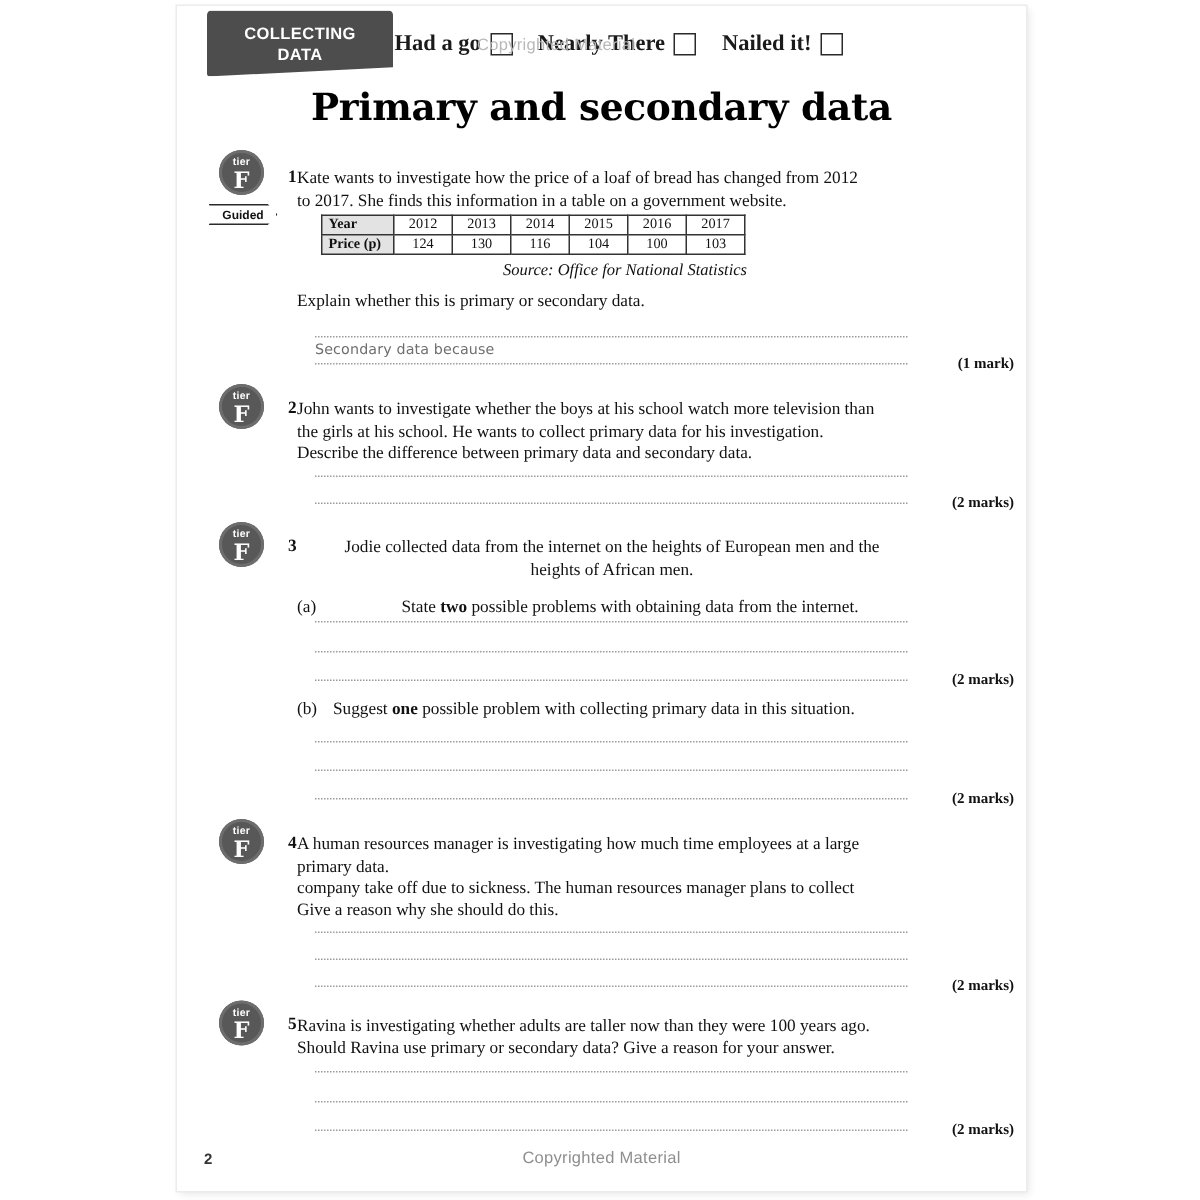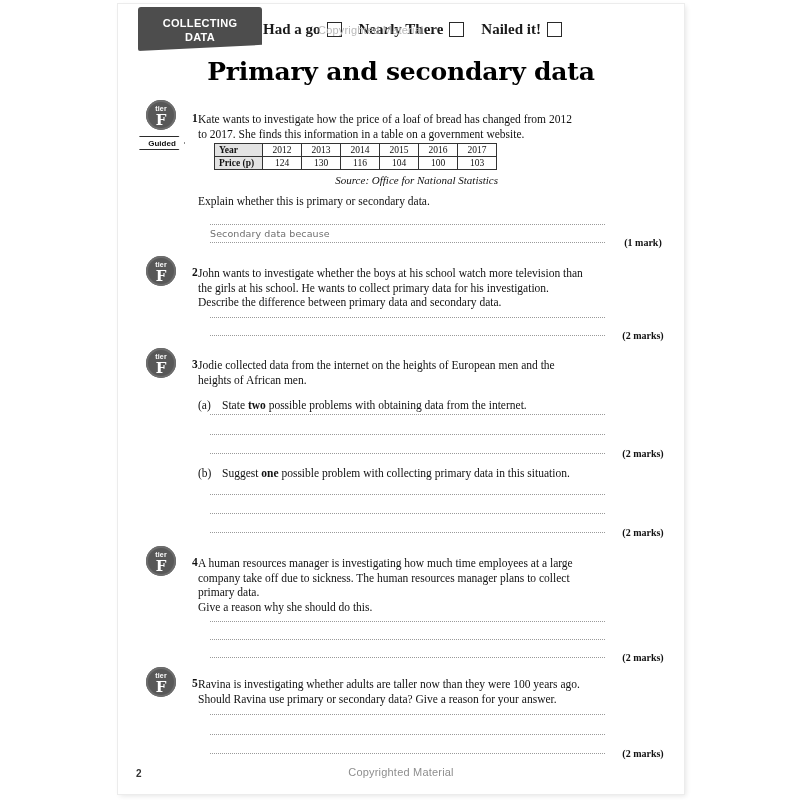--- a/index.html
+++ b/index.html
@@ -238,21 +238,21 @@
     width: 395px;
     border-bottom: 1.1px dotted #9a9a9a;
     height: 0;
   }
   .marks {
     position: absolute;
     font-family: "Liberation Serif", serif;
     font-weight: bold;
     font-size: 10px;
     color: #111;
-    text-align: center;
+    text-align: right;
     width: 66px;
     left: 492px;
   }
 
   .guided-answer {
     position: absolute;
     left: 92px;
     font-family: "DejaVu Sans", sans-serif;
     font-size: 9.5px;
     color: #6f6f6f;
@@ -371,21 +371,21 @@
       <div class="ansline" style="top:313px;"></div>
       <div class="ansline" style="top:331px;"></div>
       <div class="marks" style="top:326px;">(2 marks)</div>
 
       <div class="q" style="top:344px;">
         <div class="tier-badge" style="top:0;">
           <span class="t-word">tier</span>
           <span class="t-letter">F</span>
         </div>
         <div class="q-num" style="top:10px;">3</div>
-        <div class="q-body" style="top:10px;">
+        <div class="q-body" style="top:10px;text-align:center;">
           <p>Jodie collected data from the internet on the heights of European men and the</p>
           <p>heights of African men.</p>
           <div class="sub">
             <span class="lab">(a)</span>
             <span>State </span><b>two</b><span> possible problems with obtaining data from the internet.</span>
           </div>
         </div>
       </div>
       <div class="ansline" style="top:410px;"></div>
       <div class="ansline" style="top:430px;"></div>
@@ -404,22 +404,22 @@
       <div class="marks" style="top:523px;">(2 marks)</div>
 
       <div class="q" style="top:542px;">
         <div class="tier-badge" style="top:0;">
           <span class="t-word">tier</span>
           <span class="t-letter">F</span>
         </div>
         <div class="q-num" style="top:10px;">4</div>
         <div class="q-body" style="top:10px;">
           <p>A human resources manager is investigating how much time employees at a large</p>
+          <p>primary data.</p>
           <p>company take off due to sickness. The human resources manager plans to collect</p>
-          <p>primary data.</p>
           <p>Give a reason why she should do this.</p>
         </div>
       </div>
       <div class="ansline" style="top:617px;"></div>
       <div class="ansline" style="top:635px;"></div>
       <div class="ansline" style="top:653px;"></div>
       <div class="marks" style="top:648px;">(2 marks)</div>
 
       <div class="q" style="top:663px;">
         <div class="tier-badge" style="top:0;">

